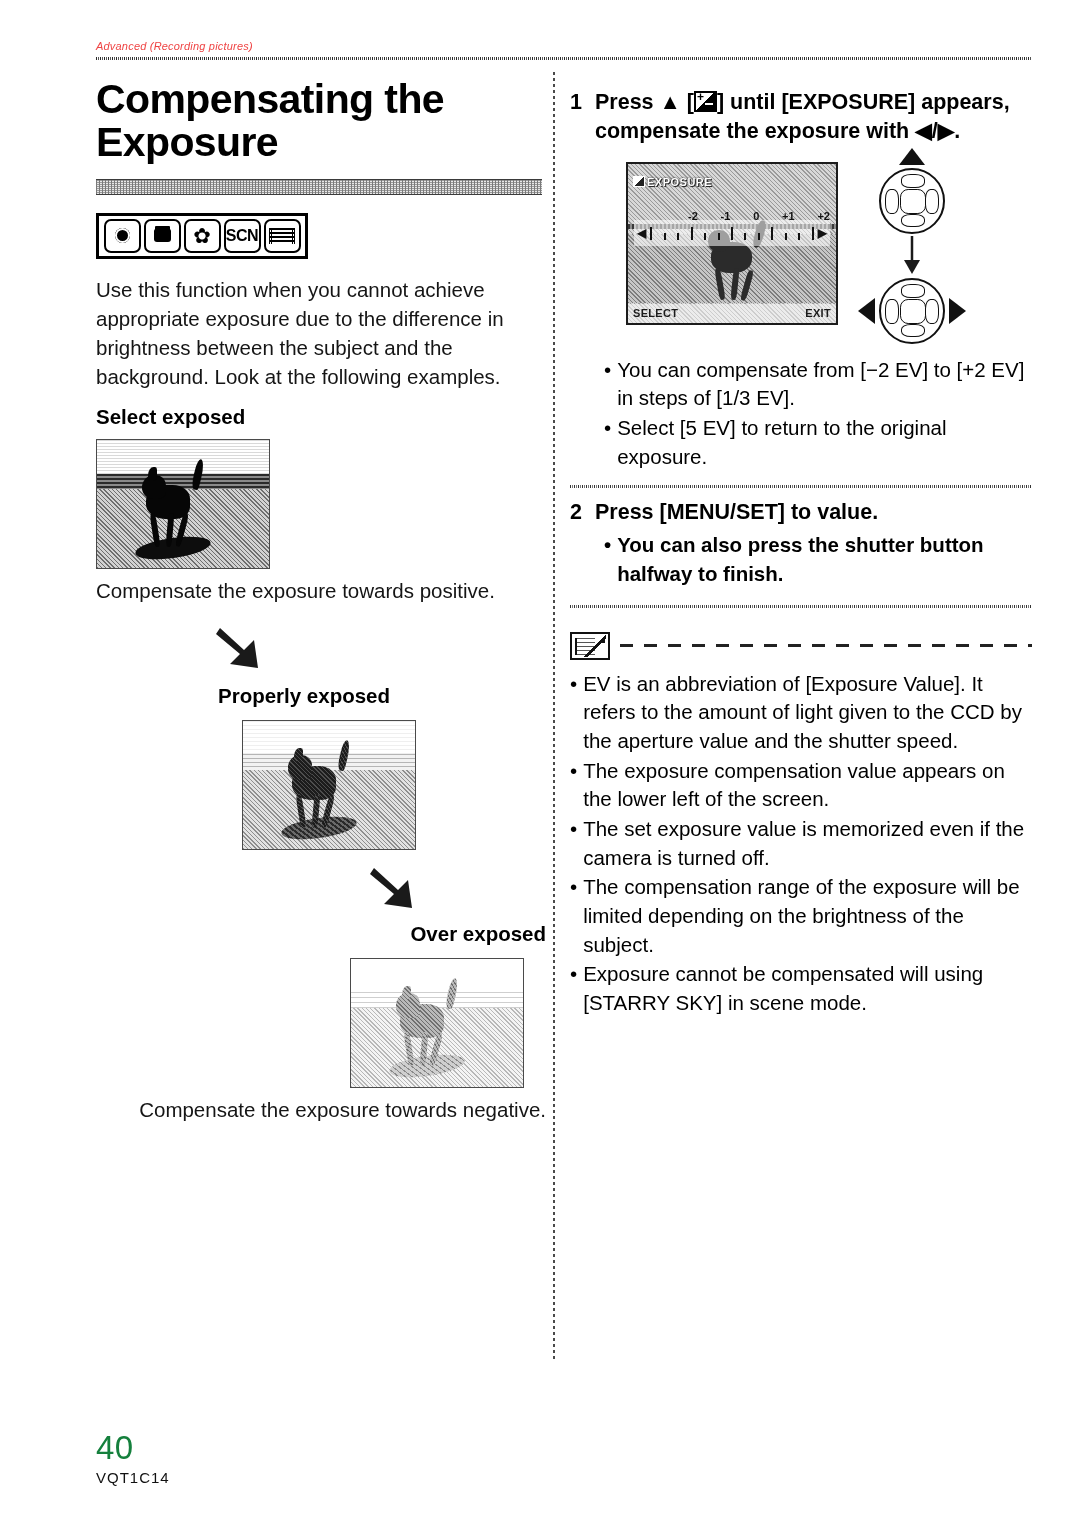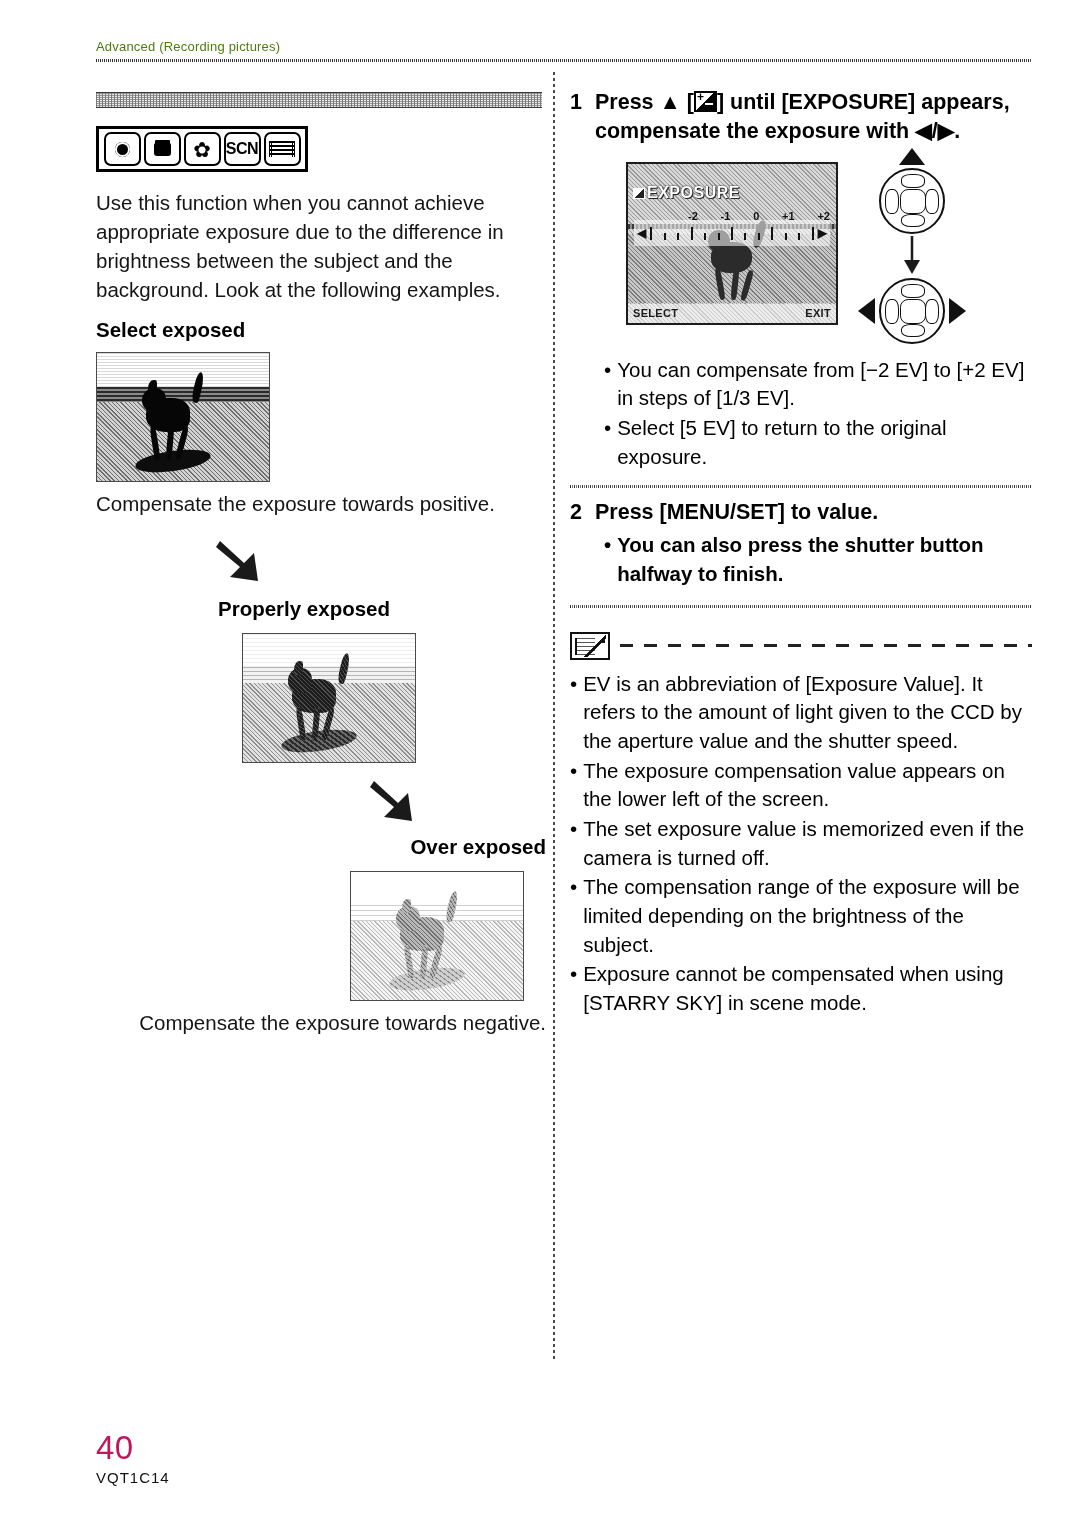--- a/index.html
+++ b/index.html
@@ -23,23 +23,24 @@
   }
 
   
   .running-head {
     position: absolute;
     left: 96px;
     top: 40px;
     width: 936px;
   }
   .running-head-text {
-    font-size: 13px;
+    font-style: italic;
+    font-size: 11px;
     letter-spacing: 0.2px;
-    color: #4d7c0f;
+    color: #ef4444;
     line-height: 1.1;
     white-space: nowrap;
   }
   .header-rule {
     margin-top: 5px;
     height: 3px;
     width: 100%;
     background-image: repeating-linear-gradient(
       to right,
       #2b2b2b 0px, #2b2b2b 1px,
@@ -329,22 +330,22 @@
     height: 163px;
     border: 2px solid #1c1c1c;
     position: relative;
     background:
       repeating-linear-gradient(45deg, #9a9a9a 0 1px, #d8d8d8 1px 3px);
     overflow: hidden;
     box-sizing: border-box;
   }
   .lcd-title {
     position: absolute;
-    left: 5px; top: 20px;
-    font-size: 16px;
+    left: 5px; top: 12px;
+    font-size: 11px;
     font-weight: bold;
     color: #ffffff;
     letter-spacing: 0.5px;
     text-shadow: 0 0 2px #000, 1px 1px 0 #333;
     white-space: nowrap;
   }
   .lcd-evicon {
     display: inline-block;
     width: 12px; height: 11px;
     vertical-align: -1px;
@@ -567,21 +568,21 @@
   
   .footer {
     position: absolute;
     left: 96px;
     bottom: 44px;
   }
   .folio {
     font-size: 33px;
     line-height: 1;
     letter-spacing: 0.5px;
-    color: #be185d;
+    color: #15803d;
   }
   .doc-code {
     font-size: 15px;
     letter-spacing: 1px;
     margin-top: 5px;
     color: #111;
   }
 
   .indent-block { padding-left: 34px; }
 </style>
@@ -592,20 +593,21 @@
 
   <div class="running-head">
     <div class="running-head-text">Advanced (Recording pictures)</div>
     <div class="header-rule"></div>
   </div>
 
   <div class="col-divider"></div>
 
   <div class="col-left">
 
+    <h1 class="page-title">Compensating the Exposure</h1>
     <div class="title-rule"></div>
 
     <div class="mode-strip">
       <div class="mode-icon mi-rec"></div>
       <div class="mode-icon mi-portrait"></div>
       <div class="mode-icon mi-macro">✿</div>
       <div class="mode-icon mi-scn">SCN</div>
       <div class="mode-icon mi-movie"></div>
     </div>
 
@@ -834,21 +836,21 @@
       <div class="bullet">
         <span class="dot">•</span>
         <span class="txt">The set exposure value is memorized even if the camera is turned off.</span>
       </div>
       <div class="bullet">
         <span class="dot">•</span>
         <span class="txt">The compensation range of the exposure will be limited depending on the brightness of the subject.</span>
       </div>
       <div class="bullet">
         <span class="dot">•</span>
-        <span class="txt">Exposure cannot be compensated when using [STARRY SKY] in scene mode.</span>
+        <span class="txt">Exposure cannot be compensated will using [STARRY SKY] in scene mode.</span>
       </div>
     </div>
   </div>
 
   <div class="footer">
     <div class="folio">40</div>
     <div class="doc-code">VQT1C14</div>
   </div>
 
 </div>

